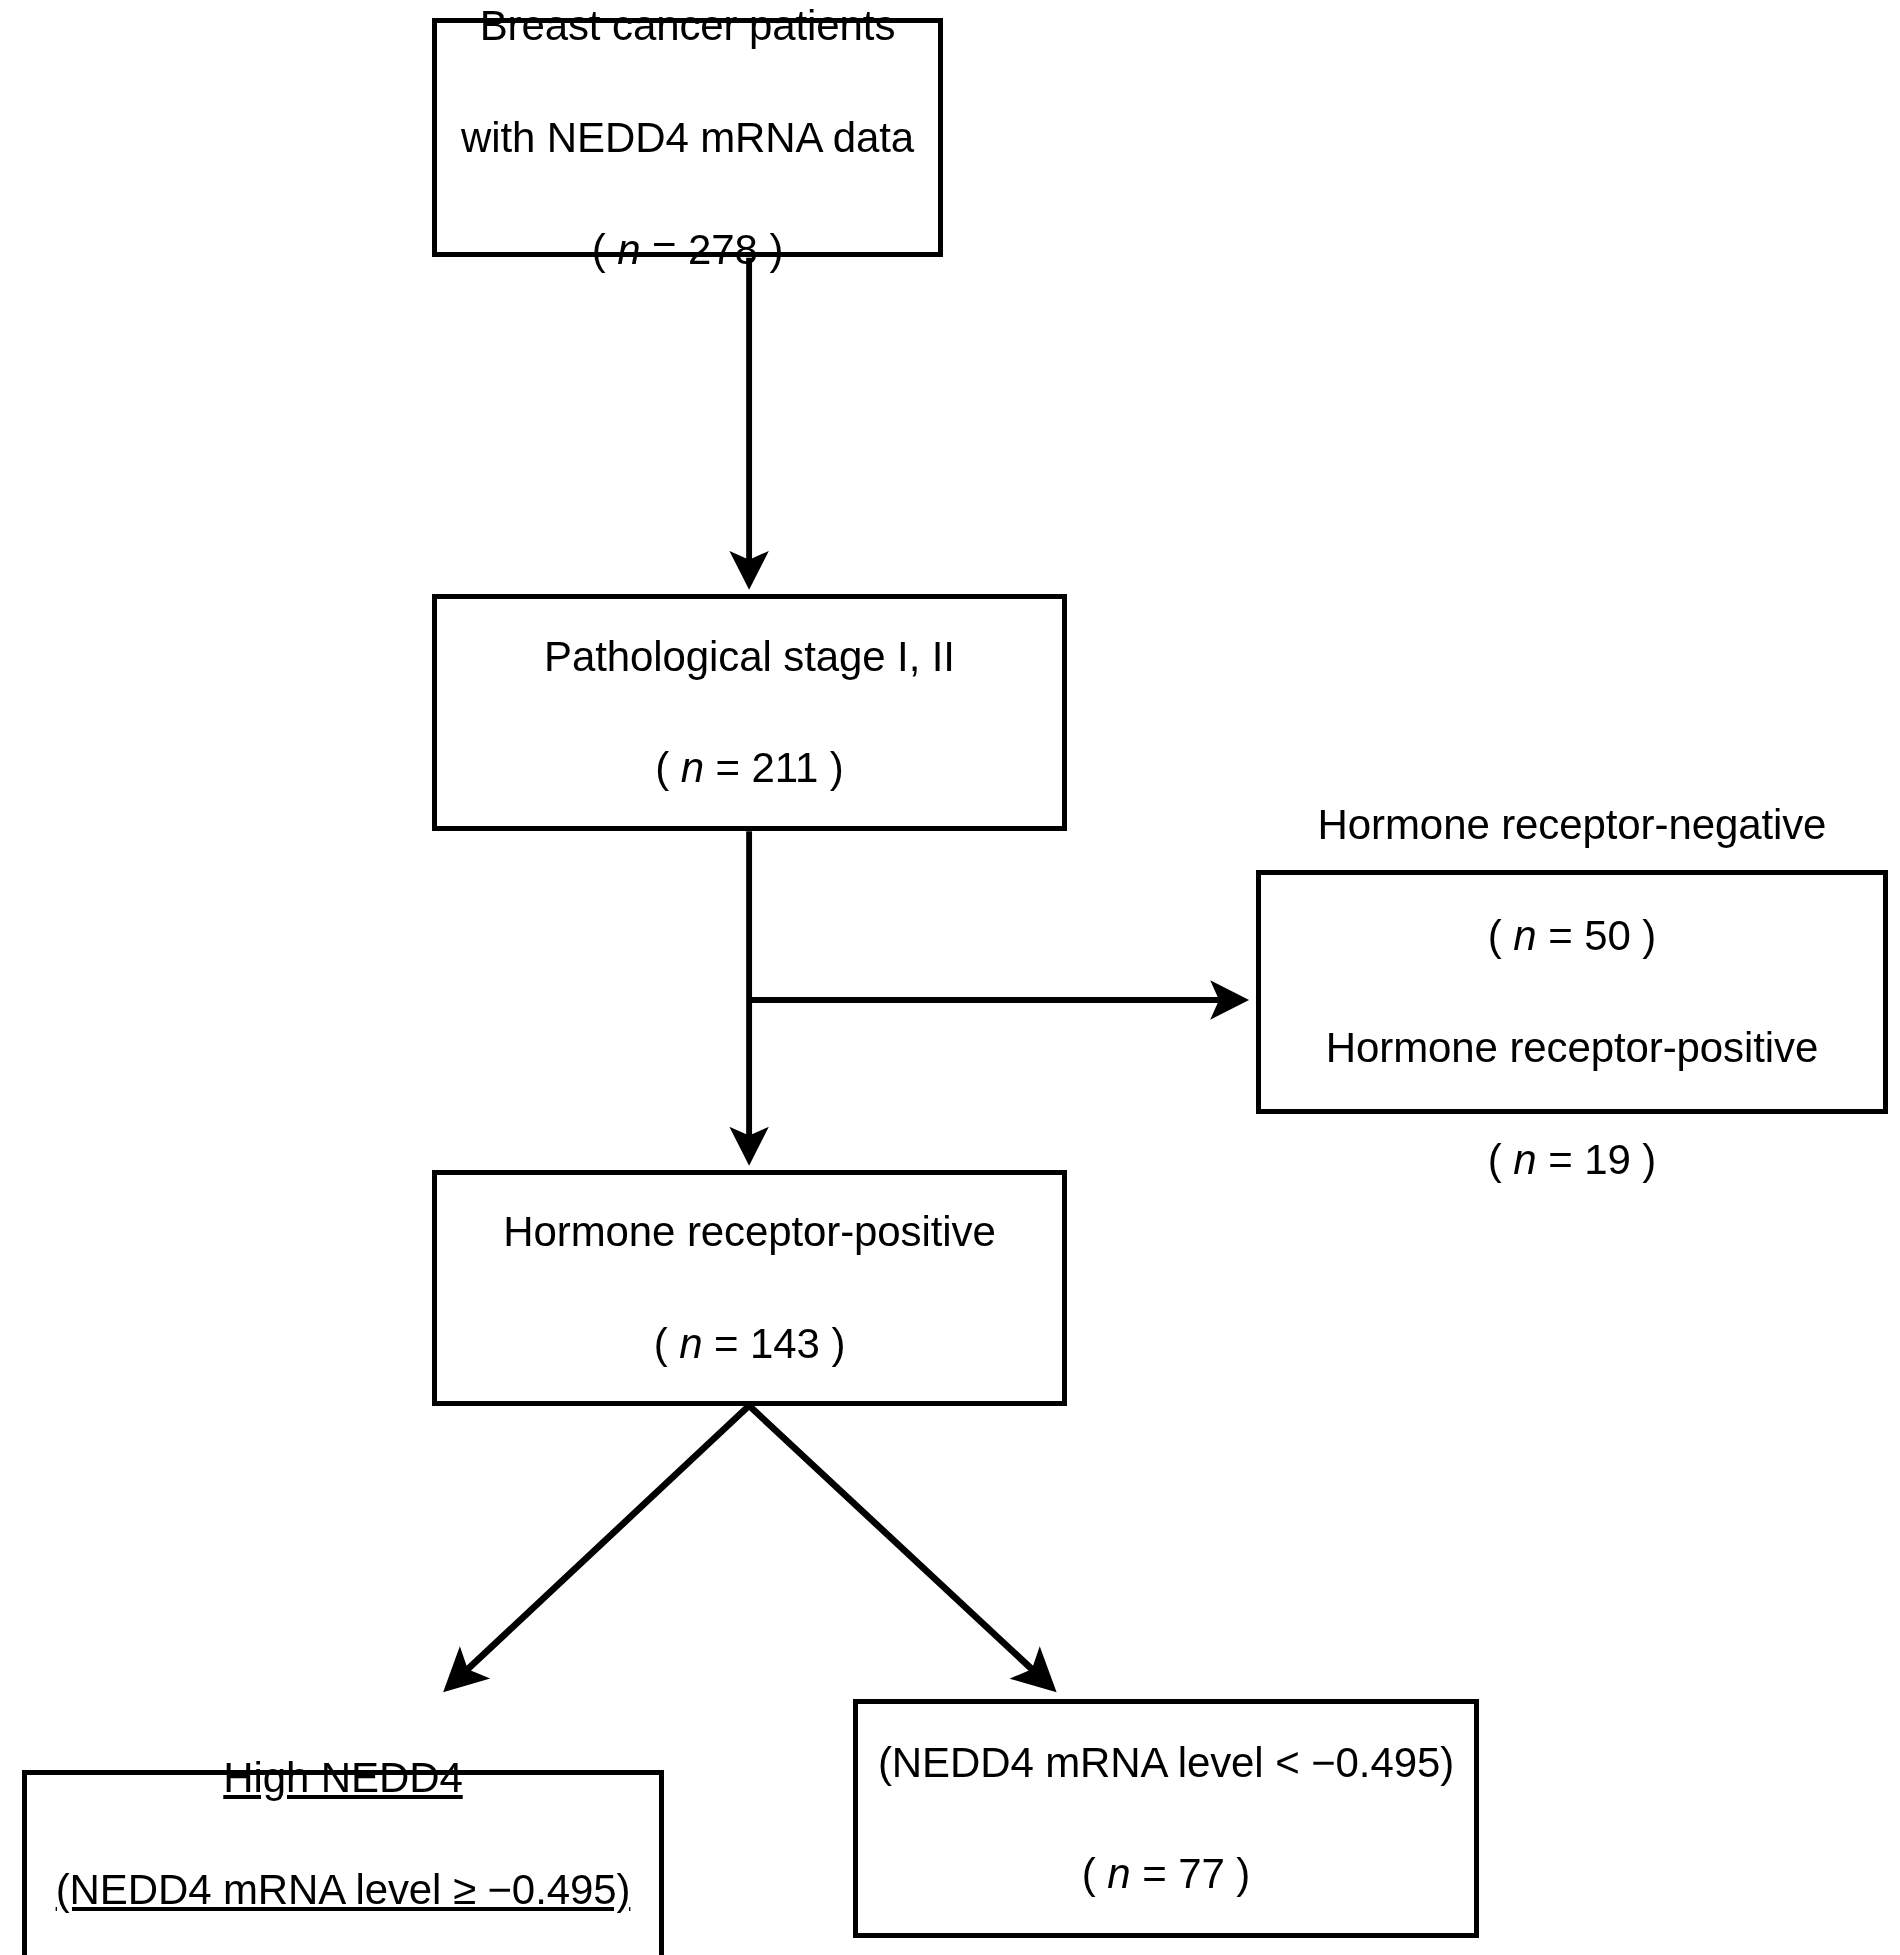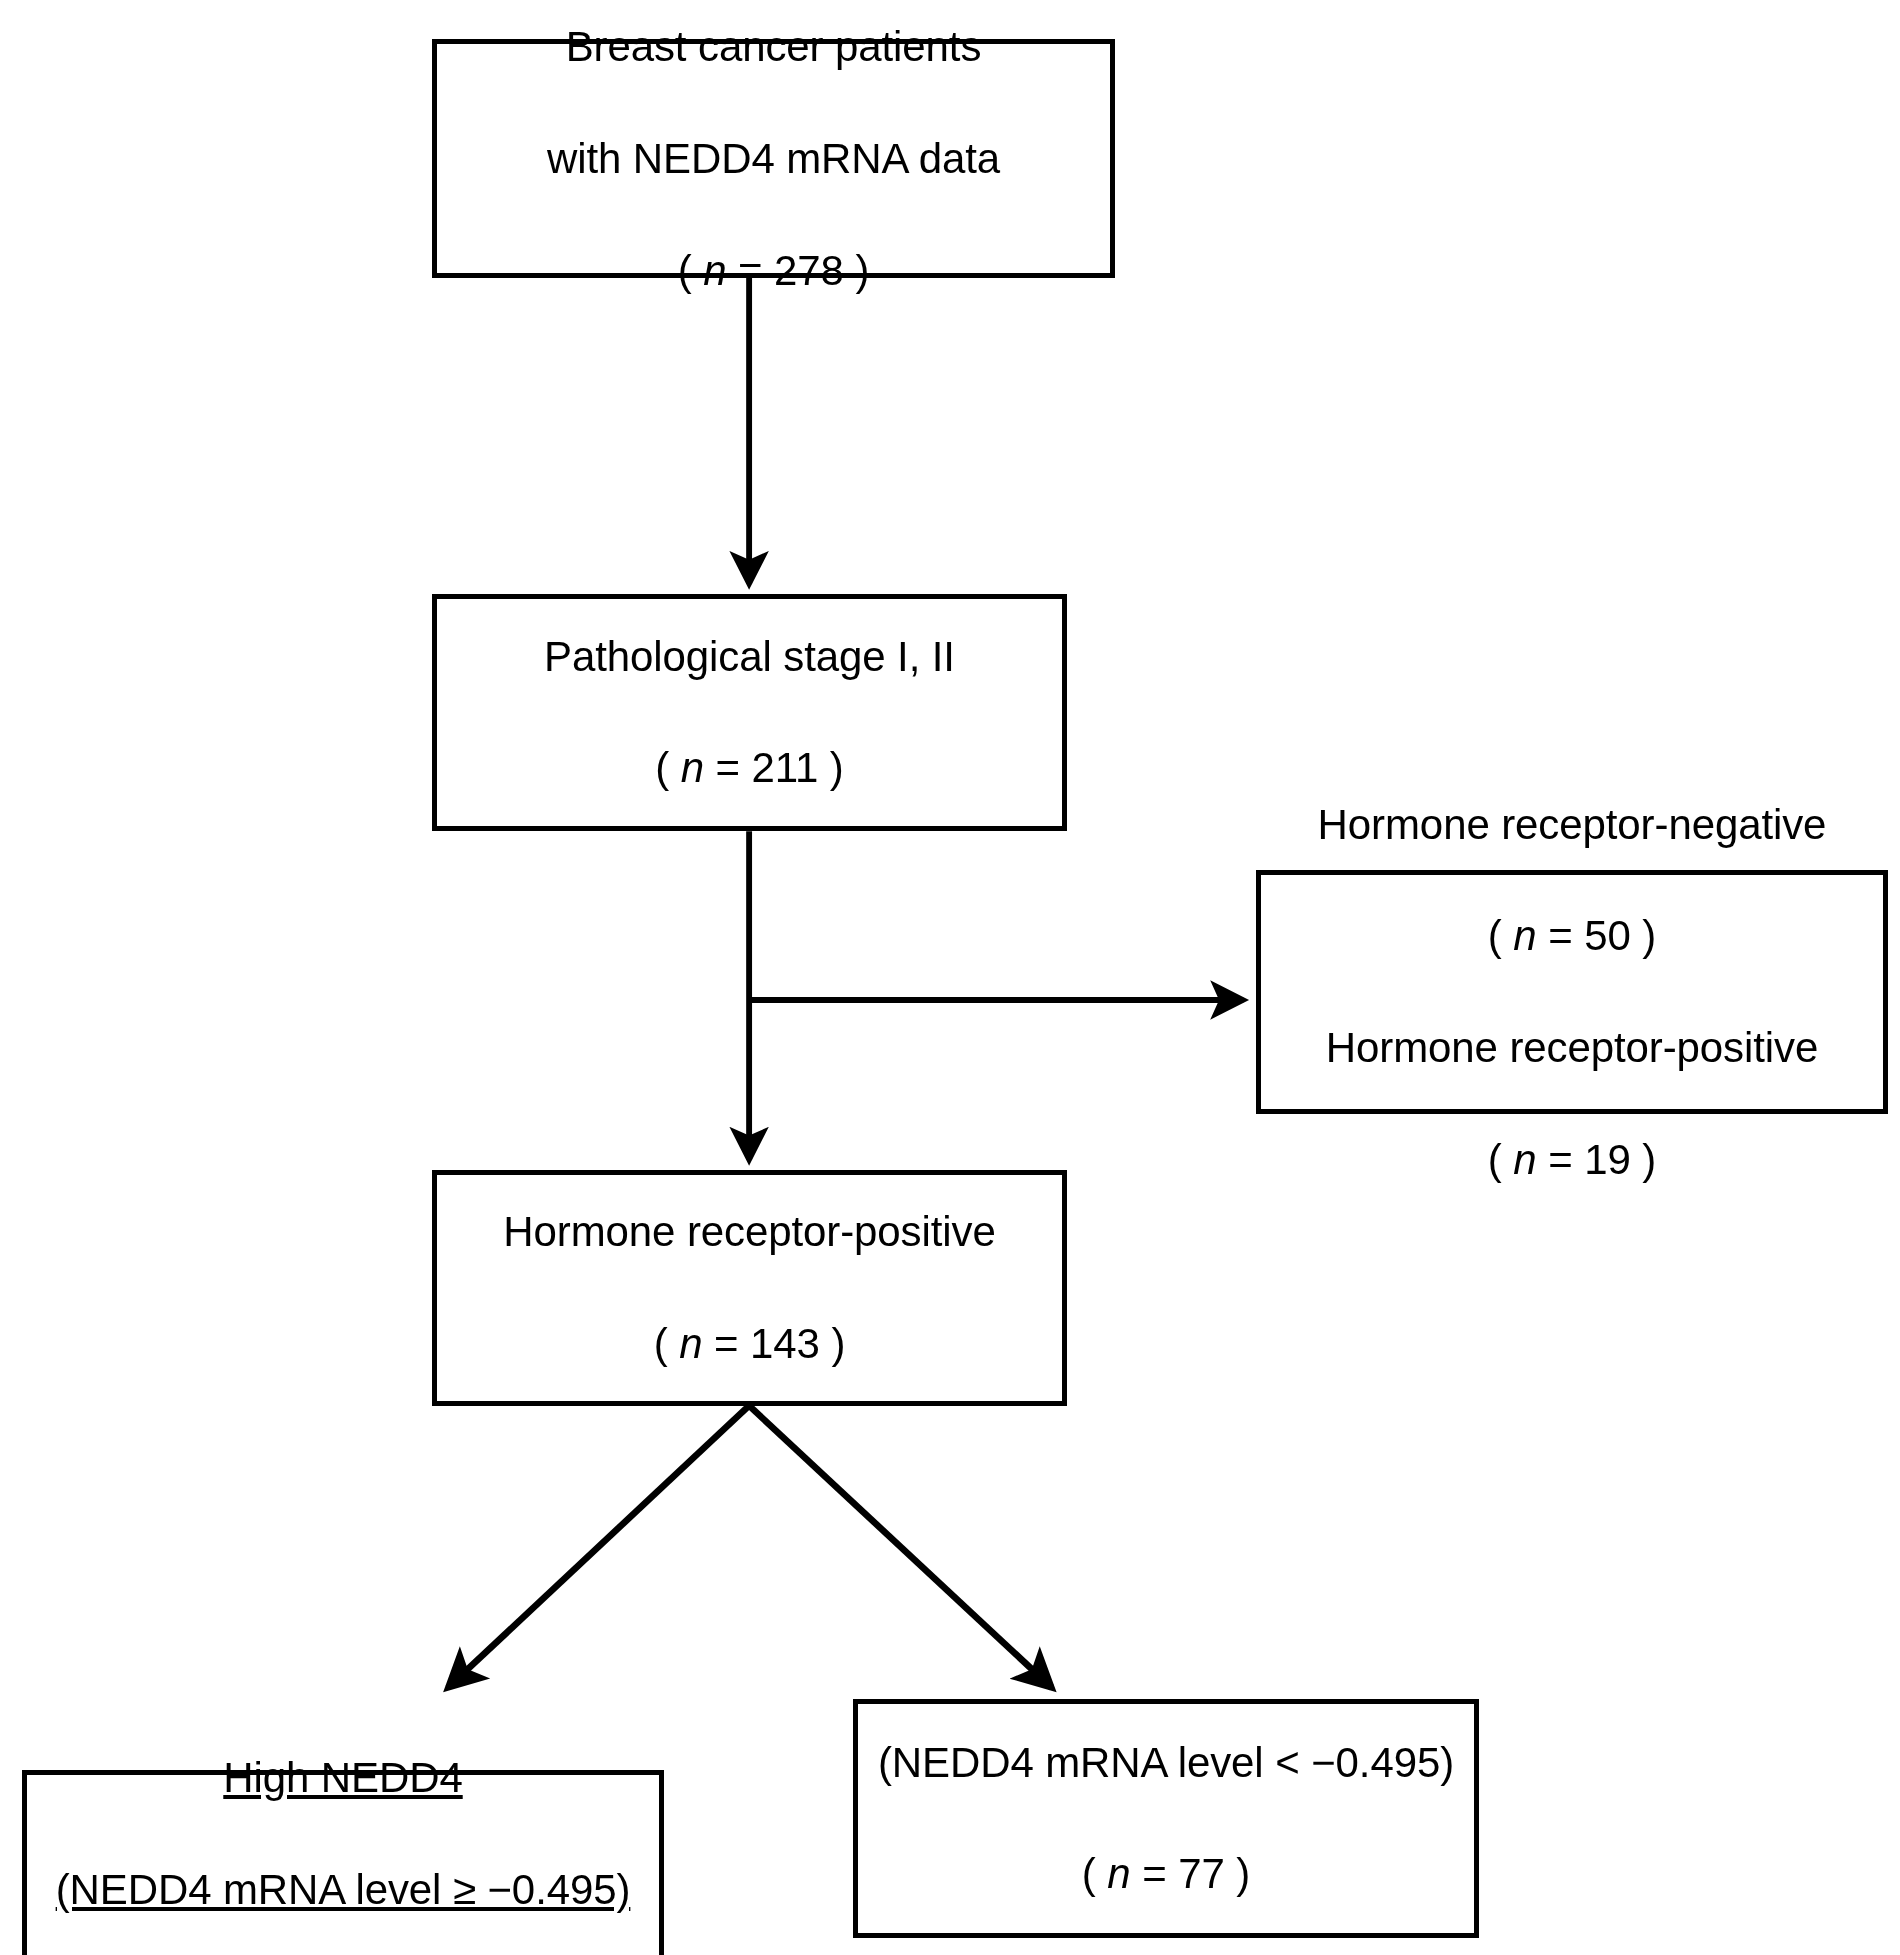--- a/index.html
+++ b/index.html
@@ -42,21 +42,21 @@
     font-size: 42px;
     line-height: 1.33;
     letter-spacing: -0.1px;
     padding: 0 8.8px;
     white-space: pre-line;
   }
   .node-text .ital {
     font-style: italic;
   }
   
-  #node-cohort      { left: 432px;  top: 18.4px;   width: 683px;  height: 239px; margin-top: 21px; }
+  #node-cohort      { left: 432px;  top: 18.4px;   width: 511px;  height: 239px; }
   #node-stage       { left: 432px;  top: 594px;  width: 635px;  height: 237px; }
   #node-excluded    { left: 1256px; top: 870px; width: 632px;  height: 244px; }
   #node-hrpos-her2neg { left: 432px; top: 1170px; width: 635px; height: 236px; }
   #node-high        { left: 22px;   top: 1770px; width: 642px;  height: 239px; text-decoration: underline; }
   #node-low         { left: 853px; top: 1699px; width: 626px;  height: 239px; }
 </style>
 </head>
 <body>
 
 <div id="flowchart">

